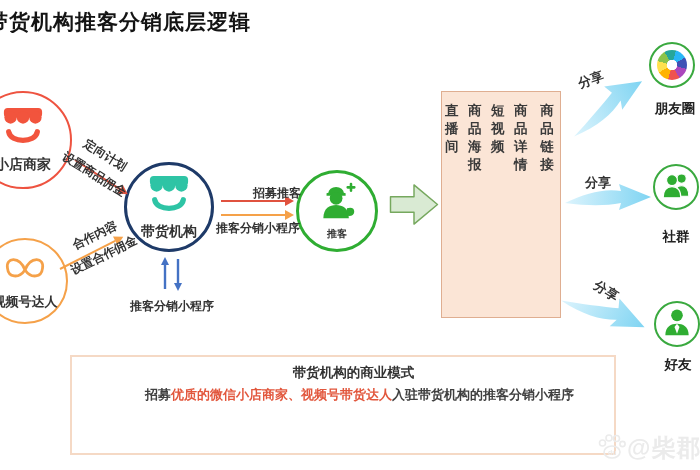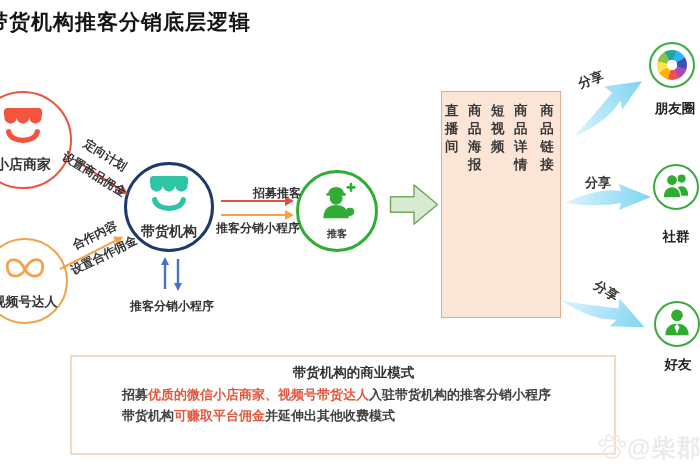--- a/index.html
+++ b/index.html
@@ -80,21 +80,21 @@
   .swoosh{width:95px;height:40px;}
   .swoosh-top{left:558px;top:84px;transform:rotate(-28deg);}
   .swoosh-mid{left:562px;top:177px;}
   .swoosh-bottom{left:558px;top:289px;transform:rotate(29deg);}
   
   .biz-box{
     left:70px;top:355px;width:546px;height:100px;box-sizing:border-box;
     background:#fff;border:2px solid #f5d9c5;
   }
   .biz-title{margin-top:7px;text-align:center;font-size:13.5px;font-weight:bold;color:#333;padding-left:21px;}
-  .biz-lines{margin-top:2px;padding-left:50px;font-size:13px;font-weight:600;
+  .biz-lines{margin-top:2px;padding-left:73px;font-size:13px;font-weight:600;
     line-height:21px;color:#404040;}
   .red-text{color:#e2573d;}
   
   .watermark{left:597px;top:431px;display:flex;align-items:center;white-space:nowrap;}
   .watermark .wm-text{font-size:24px;font-weight:bold;color:#ebebeb;letter-spacing:1px;}
   
   .pinwheel{
     width:30px;height:30px;border-radius:50%;
     background:
       radial-gradient(circle,#ffffff 0 5px,rgba(255,255,255,0) 5.5px),
@@ -261,21 +261,20 @@
       <polygon points="18,20 21,24 18,32 15,24" fill="#ffffff"></polygon>
     </svg>
   </span>
 </div>
 <div class="abs small-label lbl-friends">好友</div>
 
 <div class="abs biz-box">
   <div class="biz-title">带货机构的商业模式</div>
   <div class="biz-lines">
     <div><span>招募</span><span class="red-text">优质的微信小店商家、视频号带货达人</span><span>入驻带货机构的推客分销小程序</span></div>
-    <div><span>带货机构</span><span class="red-text">可赚取平台佣金</span><span>并延伸出其他收费模式</span></div>
   </div>
 </div>
 
 <div class="abs watermark">
   <span>
     <svg width="30" height="30" viewBox="0 0 30 30">
       <g fill="none" stroke="#ebebeb" stroke-width="1.6">
         <ellipse cx="15" cy="21" rx="8" ry="6"></ellipse>
         <circle cx="5.5" cy="12" r="3"></circle>
         <circle cx="12" cy="7" r="3"></circle>

